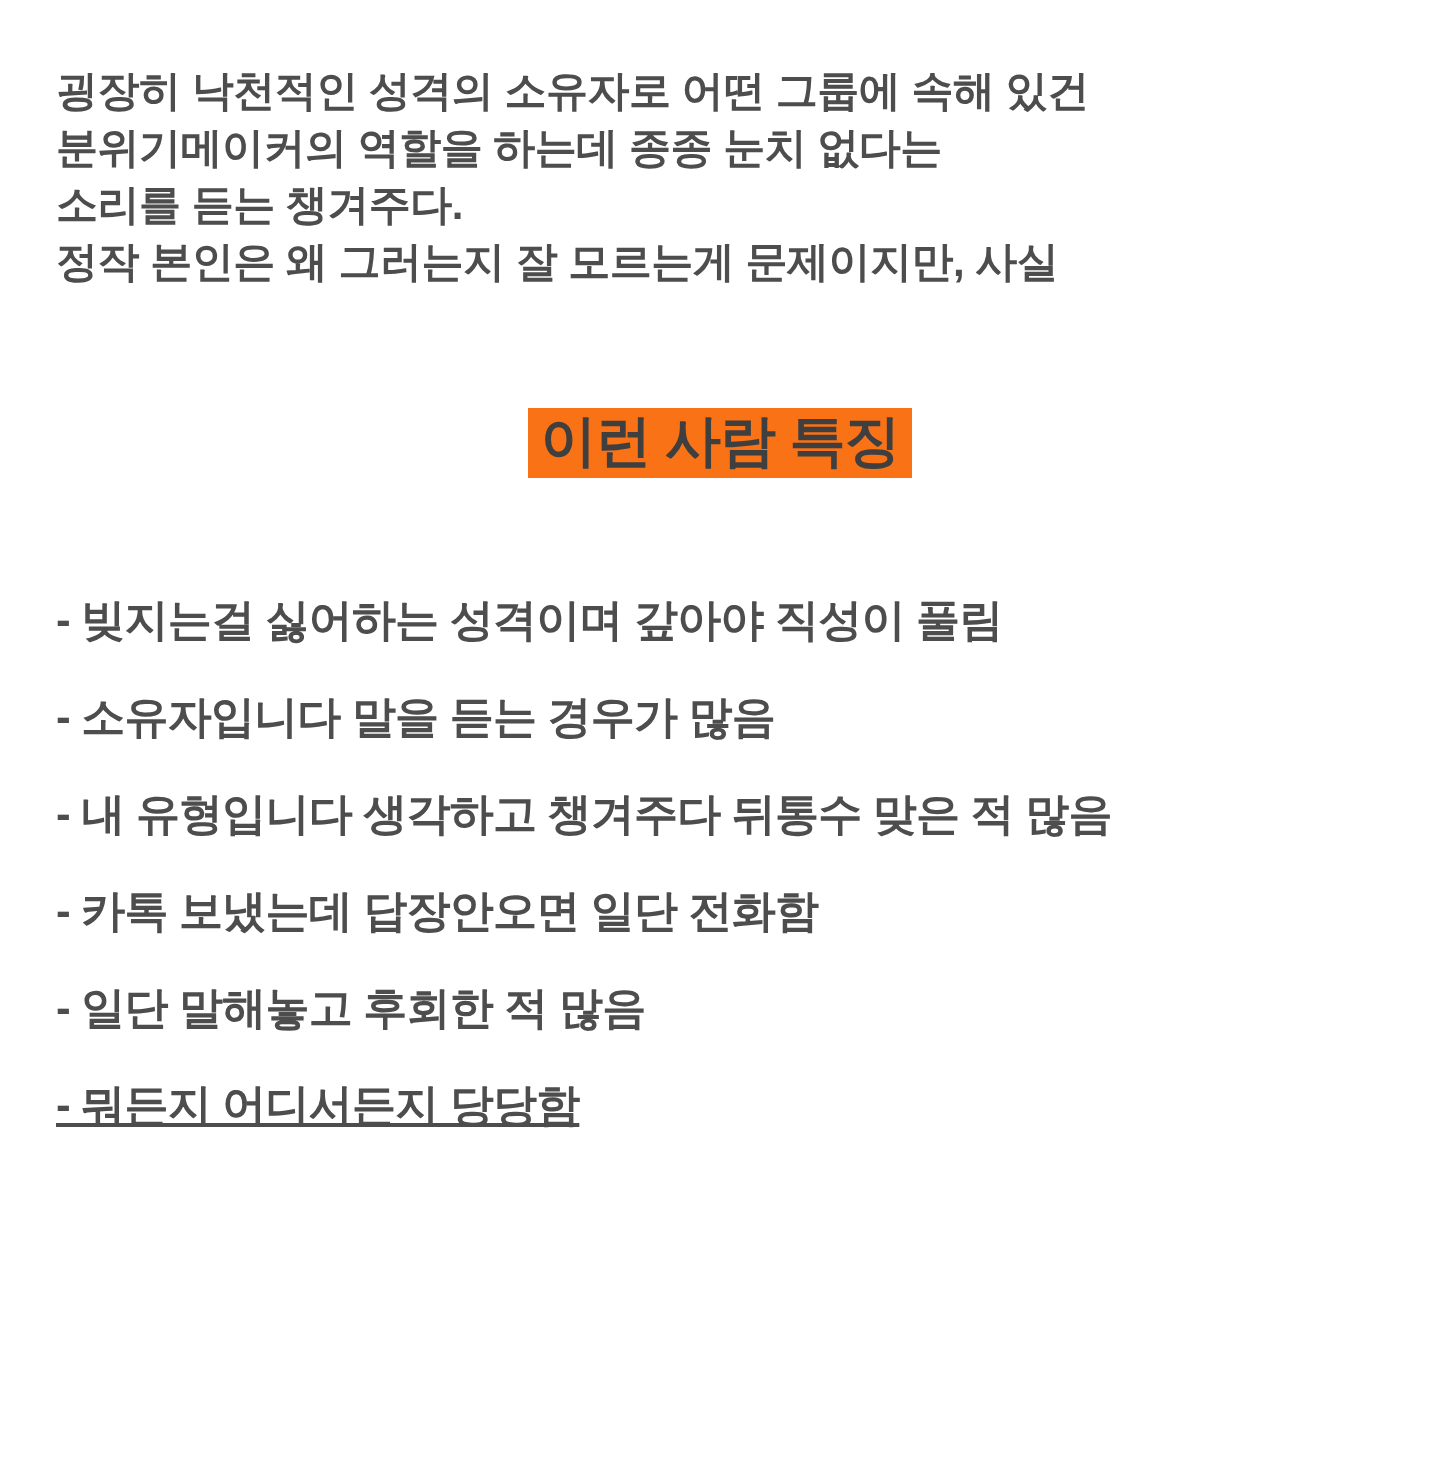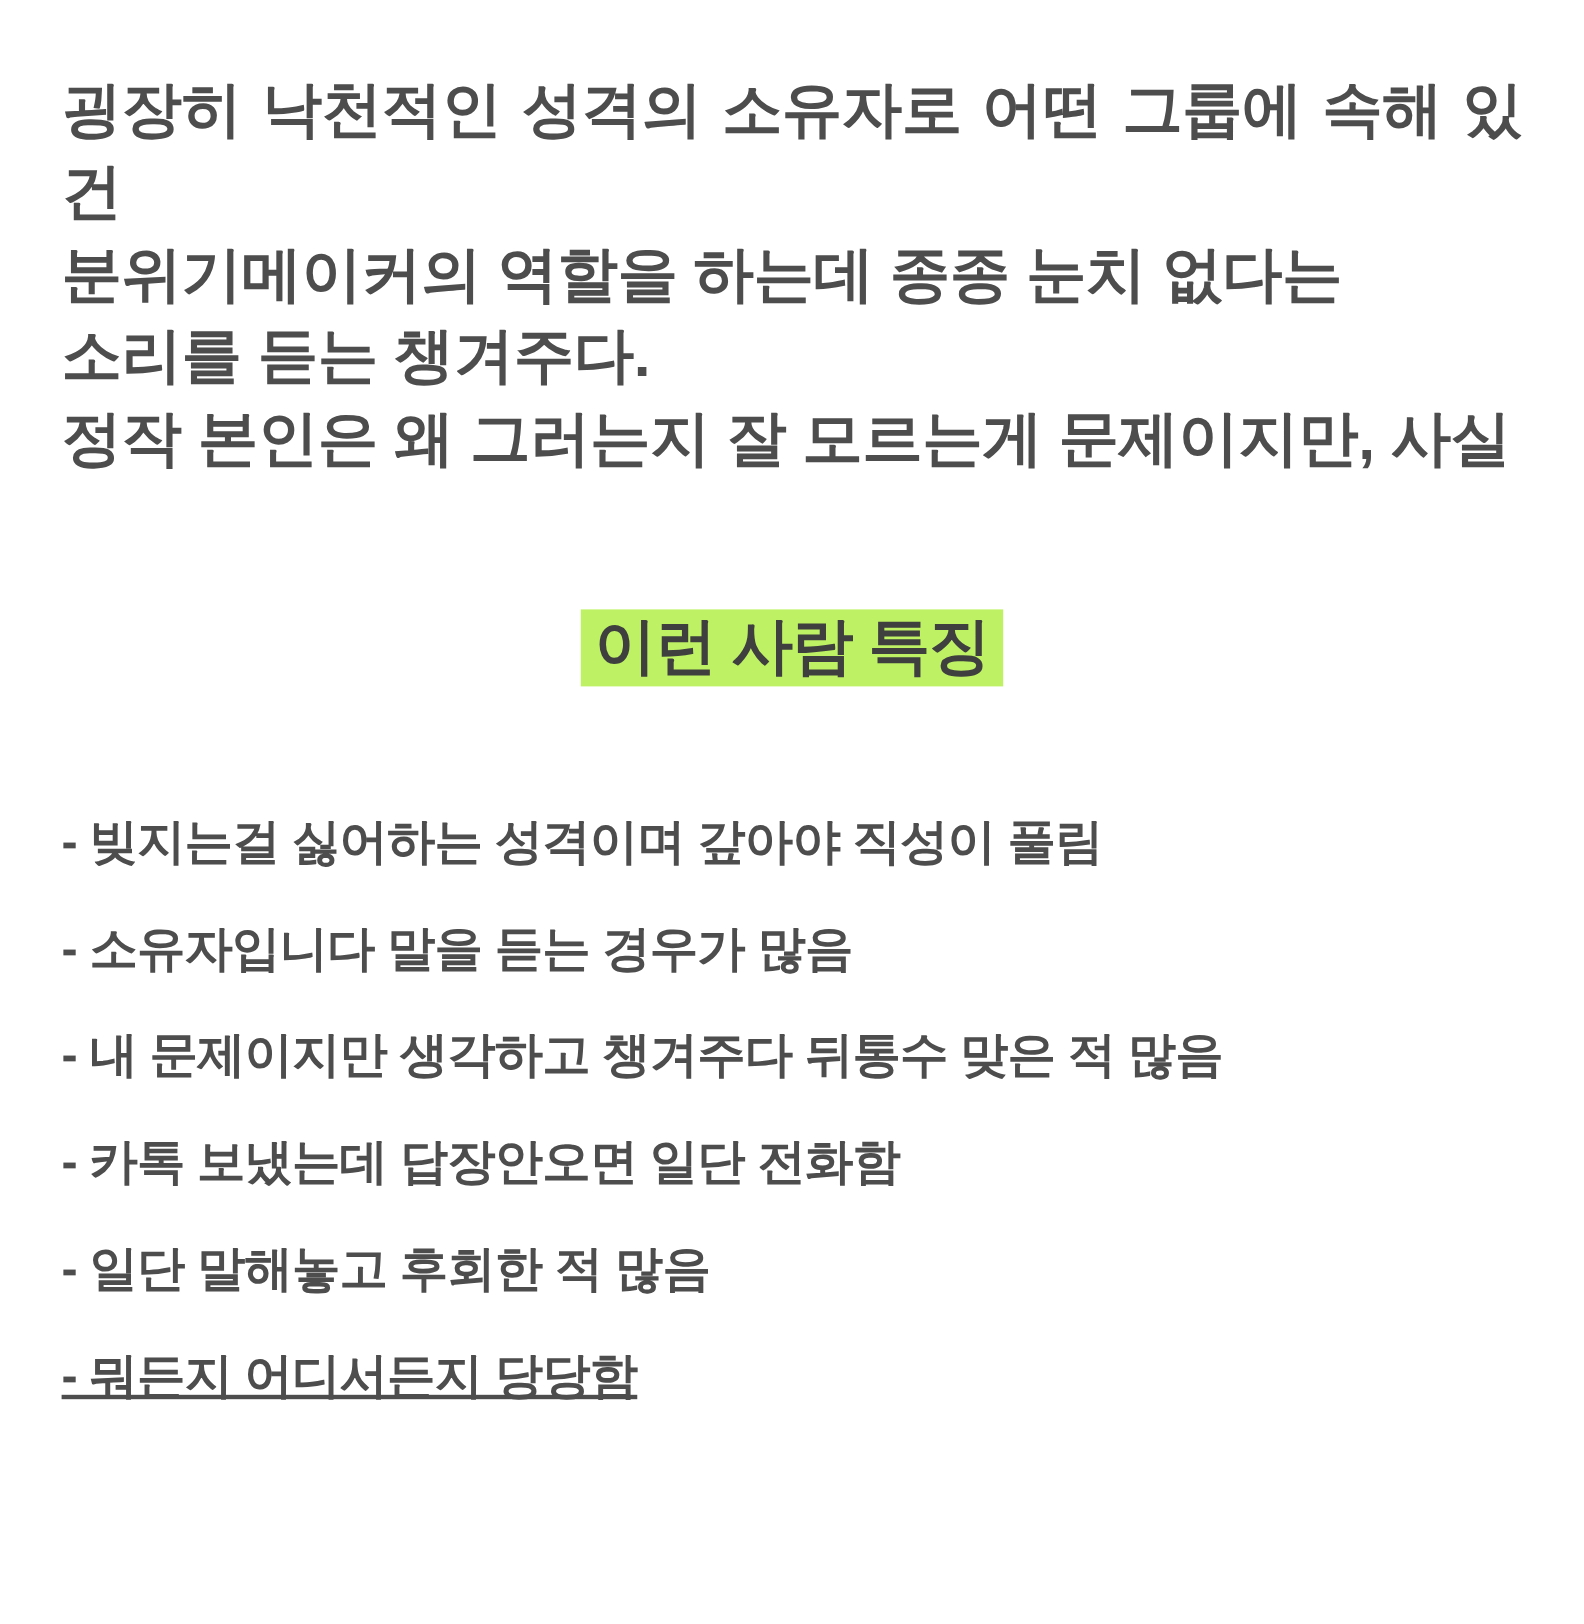--- a/index.html
+++ b/index.html
@@ -23,21 +23,21 @@
     padding: 0 56px;
     overflow: hidden;
   }
 
   
   .intro {
     padding-top: 62px;
   }
   .intro p {
     margin: 0;
-    font-size: 55px;
+    font-size: 42px;
     line-height: 1.36;
     font-weight: 700;
     color: #4d4d4d;
     letter-spacing: -0.5px;
   }
   .intro p.justified {
     text-align: justify;
     text-align-last: left;
   }
   .intro p + p {
@@ -48,21 +48,21 @@
   .heading-wrap {
     margin-top: 118px;
     text-align: center;
   }
   .heading {
     display: inline-block;
     font-size: 56px;
     font-weight: 700;
     color: #3f3f3f;
     letter-spacing: -1px;
-    background: #bef264;
+    background: #f97316;
     padding: 2px 12px 6px 12px;
     line-height: 1.1;
   }
 
   
   .list {
     margin-top: 120px;
   }
   .list-item {
     font-size: 44px;
@@ -90,19 +90,19 @@
     <p>정작 본인은 왜 그러는지 잘 모르는게 문제이지만, 사실</p>
   </section>
 
   <div class="heading-wrap">
     <span class="heading">이런 사람 특징</span>
   </div>
 
   <section class="list">
     <div class="list-item">- 빚지는걸 싫어하는 성격이며 갚아야 직성이 풀림</div>
     <div class="list-item">- 소유자입니다 말을 듣는 경우가 많음</div>
-    <div class="list-item">- 내 문제이지만 생각하고 챙겨주다 뒤통수 맞은 적 많음</div>
+    <div class="list-item">- 내 유형입니다 생각하고 챙겨주다 뒤통수 맞은 적 많음</div>
     <div class="list-item">- 카톡 보냈는데 답장안오면 일단 전화함</div>
     <div class="list-item">- 일단 말해놓고 후회한 적 많음</div>
     <div class="list-item">- 뭐든지 어디서든지 당당함</div>
   </section>
 
 </div>
 
 </body></html>

